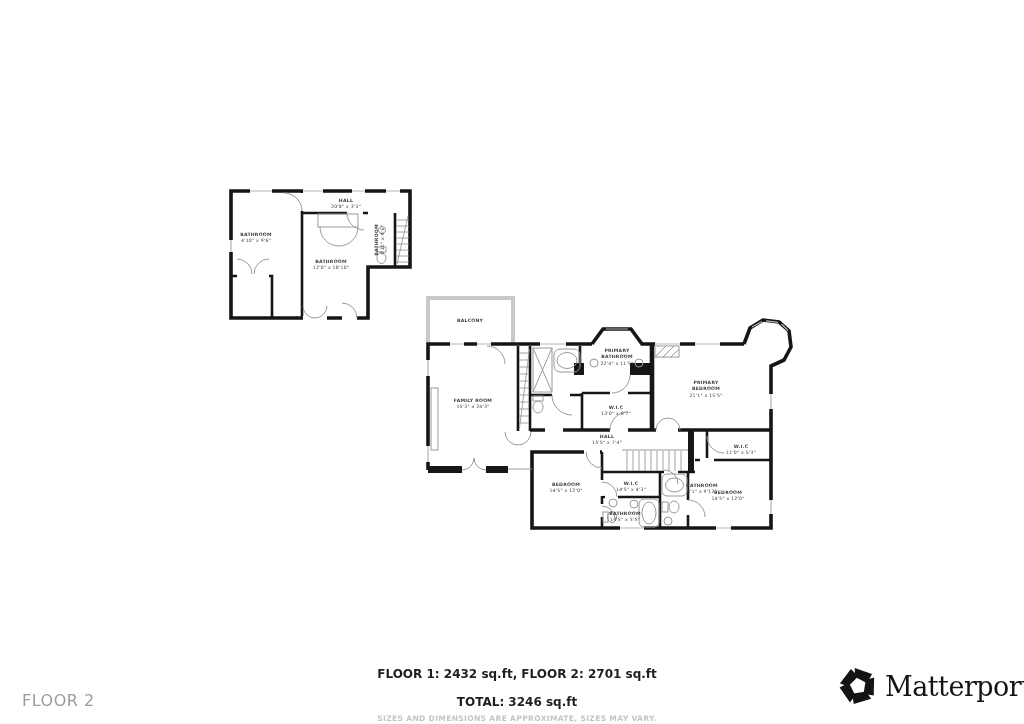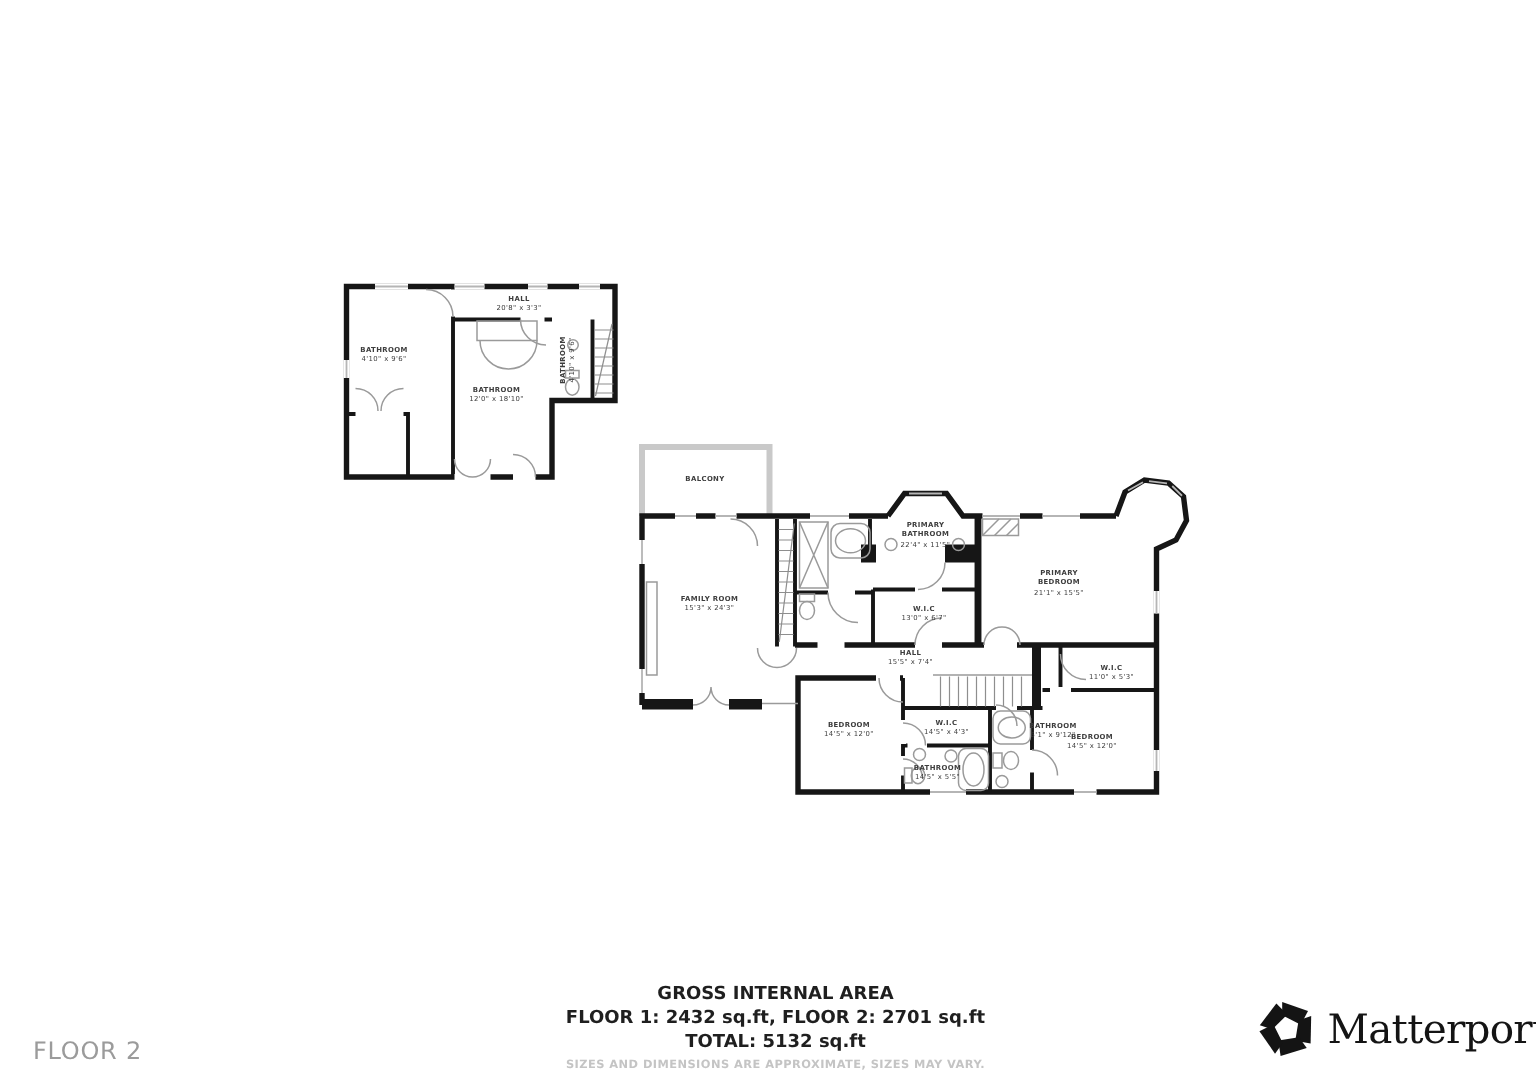--- a/index.html
+++ b/index.html
@@ -26,21 +26,21 @@
   .rl .dims{display:block;font-weight:500;}
   .rl.wrap{white-space:normal;width:46px;}
   .rl.rot{transform:translate(-50%,-50%) rotate(-90deg);}
 
   
   .floor-label{position:absolute;left:22px;top:691px;font-size:16px;
       color:#9b9b9b;letter-spacing:.5px;}
   .area-block{position:absolute;left:517px;top:655px;transform:translateX(-50%);
       text-align:center;color:#1f1f1f;}
   .area-title{font-size:12px;font-weight:700;line-height:1.32;}
-  .area-line{font-size:12px;font-weight:700;line-height:1.32;}
+  .area-line{font-size:12px;font-weight:700;line-height:1.32;margin-top:12px;}
   .area-disclaimer{font-size:7.6px;font-weight:600;color:#c4c4c4;
       letter-spacing:.3px;margin-top:3px;}
 
   .brand{position:absolute;left:838px;top:666px;display:flex;align-items:center;gap:7px;}
   .brand-word{font-family:"DejaVu Serif","Liberation Serif",serif;font-size:27px;
       color:#141414;letter-spacing:-.5px;}
 </style>
 </head>
 <body>
 
@@ -249,23 +249,22 @@
 </div>
 <div class="rl" style="left:625px;top:517px">
   <span>BATHROOM</span><span class="dims">14'5" x 5'5"</span>
 </div>
 
 </div>
 
 <div class="floor-label">FLOOR 2</div>
 
 <div class="area-block">
-  <div class="area-title">GROSS INTERNAL AREA</div>
   <div class="area-line">FLOOR 1: 2432 sq.ft, FLOOR 2: 2701 sq.ft</div>
-  <div class="area-line">TOTAL: 5132 sq.ft</div>
+  <div class="area-line">TOTAL: 3246 sq.ft</div>
   <div class="area-disclaimer">SIZES AND DIMENSIONS ARE APPROXIMATE, SIZES MAY VARY.</div>
 </div>
 
 <div class="brand">
   <svg width="40" height="40" viewBox="0 0 100 100" style="position:static">
     <g fill="#141414">
       <polygon points="42,5 85,20 73,43 42,27"></polygon>
       <polygon points="42,5 85,20 73,43 42,27" transform="rotate(72 50 50)"></polygon>
       <polygon points="42,5 85,20 73,43 42,27" transform="rotate(144 50 50)"></polygon>
       <polygon points="42,5 85,20 73,43 42,27" transform="rotate(216 50 50)"></polygon>

